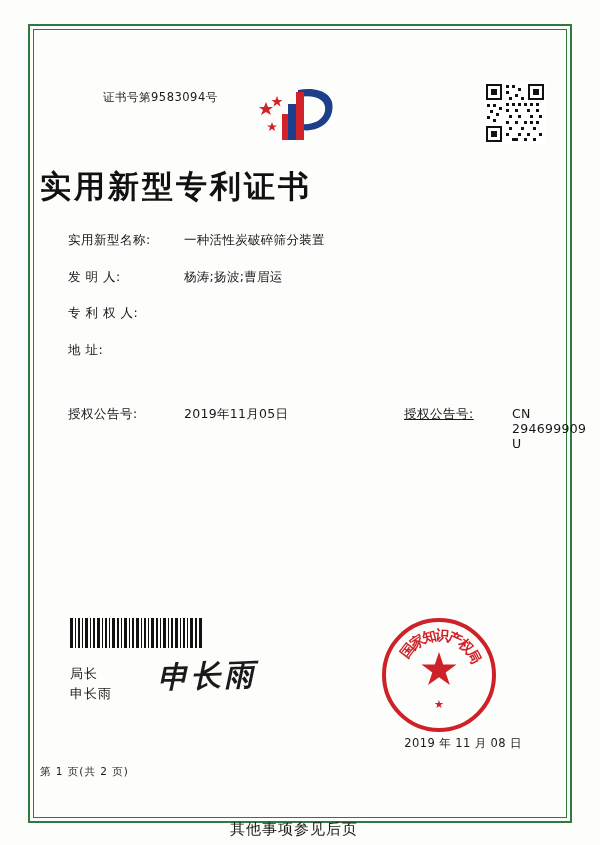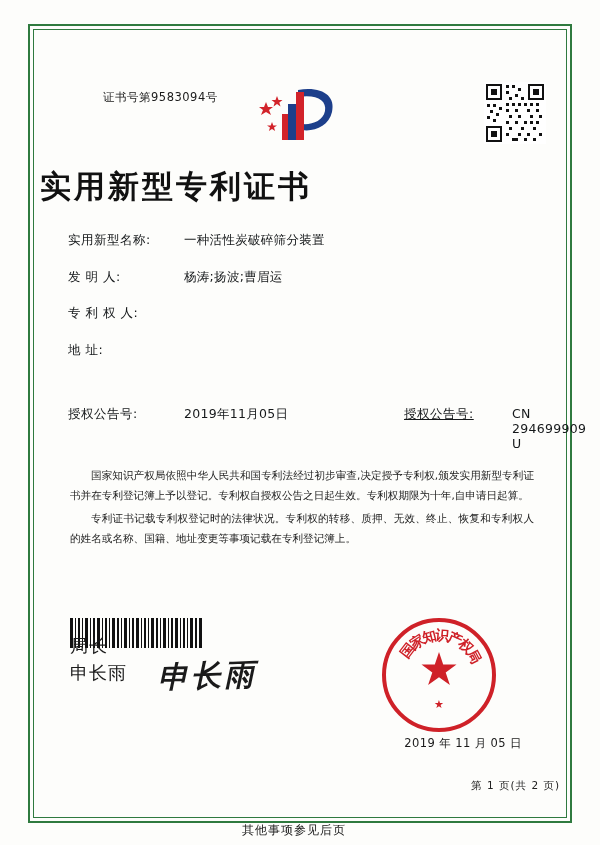--- a/index.html
+++ b/index.html
@@ -149,22 +149,22 @@
     left: 30px;
     top: 582px;
     width: 132px;
     height: 30px;
   }
 
   
   .sign-block {
     position: absolute;
     left: 30px;
-    top: 596px;
-    font-size: 18px;
+    top: 628px;
+    font-size: 13px;
     line-height: 1.5;
     letter-spacing: 1px;
   }
   .sign-script {
     position: absolute;
     left: 118px;
     top: 620px;
     font-family: "DejaVu Serif", serif;
     font-size: 30px;
     font-style: italic;
@@ -189,33 +189,33 @@
     font-size: 11.5px;
     color: #1a1a1a;
     letter-spacing: 0.4px;
   }
 
   
   .page-no {
     position: absolute;
     left: 0;
     right: 0;
-    bottom: 18px;
-    text-align: right;
+    bottom: 32px;
+    text-align: left;
     font-size: 10.5px;
     color: #222;
     letter-spacing: 1px;
   }
   .back-note {
     position: absolute;
     left: 0;
     right: 12px;
     bottom: 6px;
     text-align: center;
-    font-size: 12px;
+    font-size: 15px;
     color: #1a1a1a;
     letter-spacing: 1px;
   }
 </style>
 </head>
 <body>
 
 <div class="page">
 
   <div class="border-outer"></div>
@@ -324,24 +324,20 @@
 
       <div class="field-row split">
         <div class="field-label wide">授权公告号:</div>
         <div class="field-value">2019年11月05日</div>
         <div class="field-label2">授权公告号:</div>
         <div class="field-value2">CN 294699909 U</div>
       </div>
 
     </div>
 
-    <div class="paras">
-      <p>国家知识产权局依照中华人民共和国专利法经过初步审查,决定授予专利权,颁发实用新型专利证书并在专利登记簿上予以登记。专利权自授权公告之日起生效。专利权期限为十年,自申请日起算。</p>
-      <p>专利证书记载专利权登记时的法律状况。专利权的转移、质押、无效、终止、恢复和专利权人的姓名或名称、国籍、地址变更等事项记载在专利登记簿上。</p>
-    </div>
 
     <div class="barcode">
       <svg viewBox="0 0 132 30" width="132" height="30" shape-rendering="crispEdges">
         <g fill="#111">
           <rect x="0" y="0" width="3" height="30"></rect>
             <rect x="5" y="0" width="1" height="30"></rect>
           <rect x="8" y="0" width="2" height="30"></rect>
             <rect x="12" y="0" width="1" height="30"></rect>
           <rect x="15" y="0" width="3" height="30"></rect>
             <rect x="20" y="0" width="1" height="30"></rect>
@@ -393,20 +389,20 @@
           <text x="59" y="24" text-anchor="middle" transform="rotate(-14 59 59)">知</text>
           <text x="59" y="24" text-anchor="middle" transform="rotate(5 59 59)">识</text>
           <text x="59" y="24" text-anchor="middle" transform="rotate(24 59 59)">产</text>
           <text x="59" y="24" text-anchor="middle" transform="rotate(43 59 59)">权</text>
           <text x="59" y="24" text-anchor="middle" transform="rotate(62 59 59)">局</text>
         </g>
         <text x="59" y="92" text-anchor="middle" fill="#cf2128" font-family="DejaVu Sans, sans-serif" font-size="11">★</text>
       </svg>
     </div>
 
-    <div class="issue-date">2019 年 11 月 05 日</div>
+    <div class="issue-date">2019 年 11 月 08 日</div>
 
     <div class="page-no">第 1 页(共 2 页)</div>
   </div>
 
   <div class="back-note">其他事项参见后页</div>
 
 </div>
 
 </body></html>

